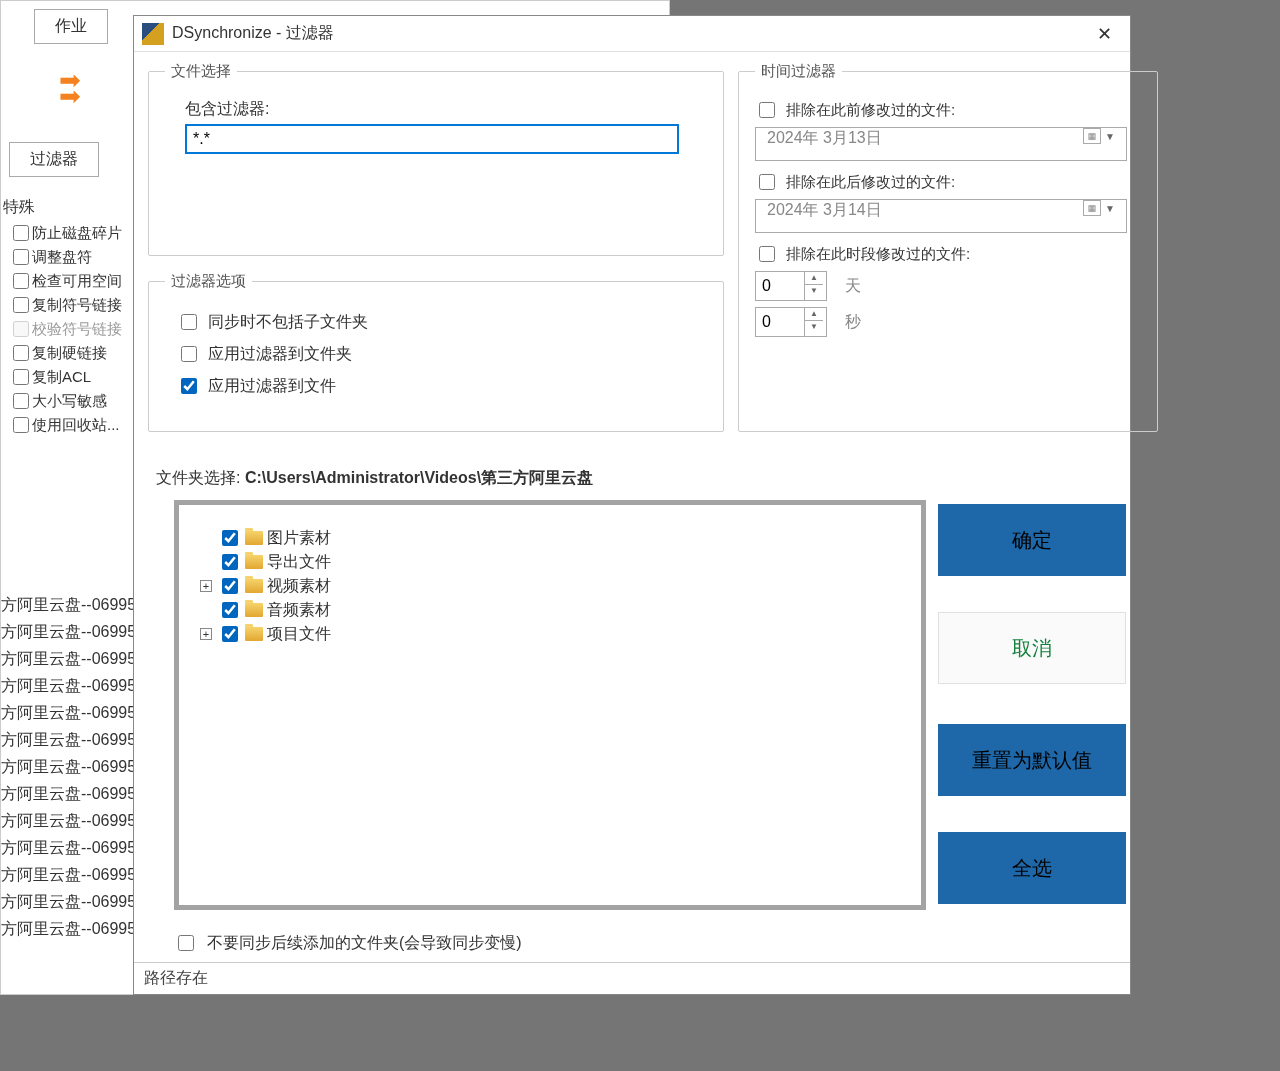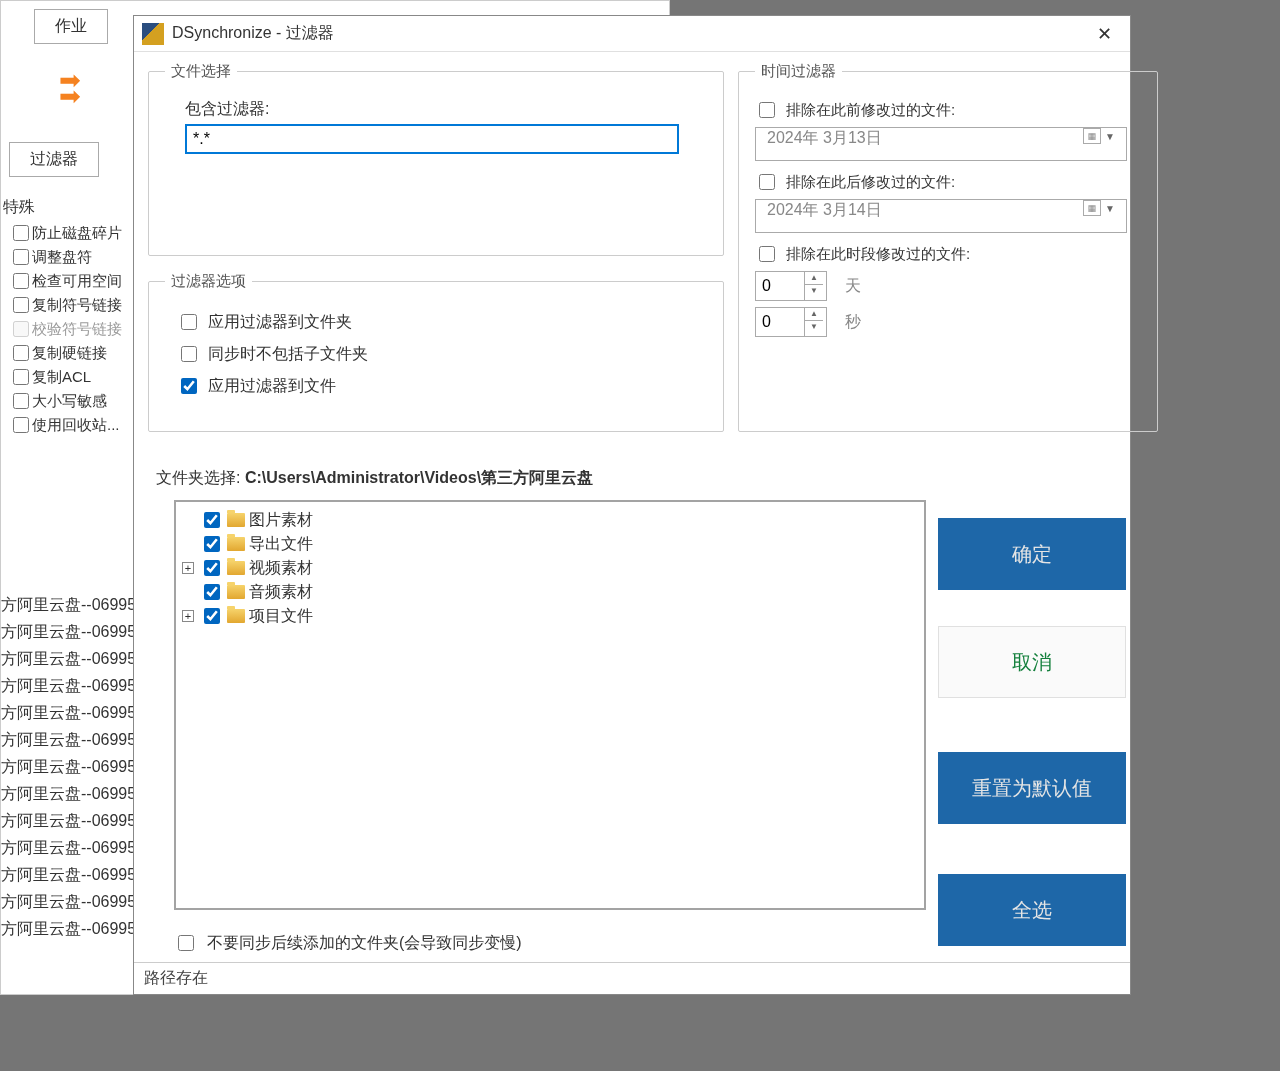--- a/index.html
+++ b/index.html
@@ -49,32 +49,32 @@
 .spin-field { display: inline-flex; align-items: stretch; width: 72px; height: 30px; border: 1px solid #aaa; }
 .spin-field input { width: 48px; border: 0; padding: 0 6px; font-size: 16px; outline: none; }
 .spin-buttons { display: flex; flex-direction: column; border-left: 1px solid #aaa; }
 .spin-buttons span { font-size: 8px; line-height: 12px; width: 18px; text-align: center; cursor: pointer; border-bottom: 1px solid #aaa; color:#666;}
 .spin-buttons span:last-child { border-bottom: 0; }
 .unit-label { margin-left: 10px; color: #888; font-size: 16px; }
 
 .folder-select-label { position: absolute; left: 22px; top: 416px; font-size: 16px; }
 .folder-select-label b { font-weight: 700; }
 
-.tree-box { position: absolute; left: 40px; top: 448px; width: 752px; height: 410px; border: 2px solid #a3a3a3; padding: 6px; overflow: auto; }
+.tree-box { position: absolute; left: 40px; top: 448px; width: 752px; height: 410px; border: 5px solid #a3a3a3; padding: 21px; overflow: auto; }
 .tree-row { display: flex; align-items: center; gap: 4px; font-size: 16px; height: 24px; }
 .tree-indent { width: 14px; text-align: center; color: #888; font-size: 13px; }
 .plus-box { width: 12px; height: 12px; border: 1px solid #888; font-size: 11px; line-height: 10px; text-align: center; cursor: pointer; margin-right: 2px; }
 .folder-icon { width: 18px; height: 14px; background: linear-gradient(#f6d36b, #e2a730); border-radius: 1px; position: relative; }
 .folder-icon::before { content: ""; position: absolute; left: 0; top: -3px; width: 8px; height: 3px; background: #f6d36b; border-radius: 1px 1px 0 0; }
 
 .post-add-row { position: absolute; left: 40px; top: 880px; display: flex; align-items: center; gap: 10px; font-size: 16px; }
 
 .btn-col { position: absolute; left: 804px; top: 452px; width: 188px; display: flex; flex-direction: column; gap: 0; }
 .big-btn { width: 188px; height: 72px; display: flex; align-items: center; justify-content: center; font-size: 20px; cursor: pointer; }
-.big-btn.primary { background: #1e67a8; color: #e5e5e5; margin-top: 14px; }
+.big-btn.primary { background: #1e67a8; color: #000000; }
 .big-btn.secondary { background: #fafafa; color: #15803d; border: 1px solid #e0e0e0; text-align: center; }
 .btn-spacer-sm { height: 36px; }
 .btn-spacer-lg { height: 40px; }
 
 .statusbar { position: absolute; left: 0; bottom: 0; width: 100%; height: 32px; border-top: 1px solid #ccc; display: flex; align-items: center; padding: 0 10px; font-size: 16px; color: #444; }
 
 </style>
 </head>
 <body>
 
@@ -163,25 +163,25 @@
       <div class="file-select-row">
         <label>包含过滤器:</label>
         <input class="hl-input" value="*.*" style="">
       </div>
     </fieldset>
 
     <fieldset class="filter-opt-fs">
       <legend>过滤器选项</legend>
       <div class="opt-row">
           <input type="checkbox" style="">
+          <span>同步时不包括子文件夹</span>
+        </div>
+      <div class="opt-row">
+          <input type="checkbox" style="">
           <span>应用过滤器到文件夹</span>
-        </div>
-      <div class="opt-row">
-          <input type="checkbox" style="">
-          <span>同步时不包括子文件夹</span>
         </div>
       <div class="opt-row">
           <input type="checkbox" checked="" style="">
           <span>应用过滤器到文件</span>
         </div>
     </fieldset>
 
     <fieldset class="time-fs">
       <legend>时间过滤器</legend>
 

